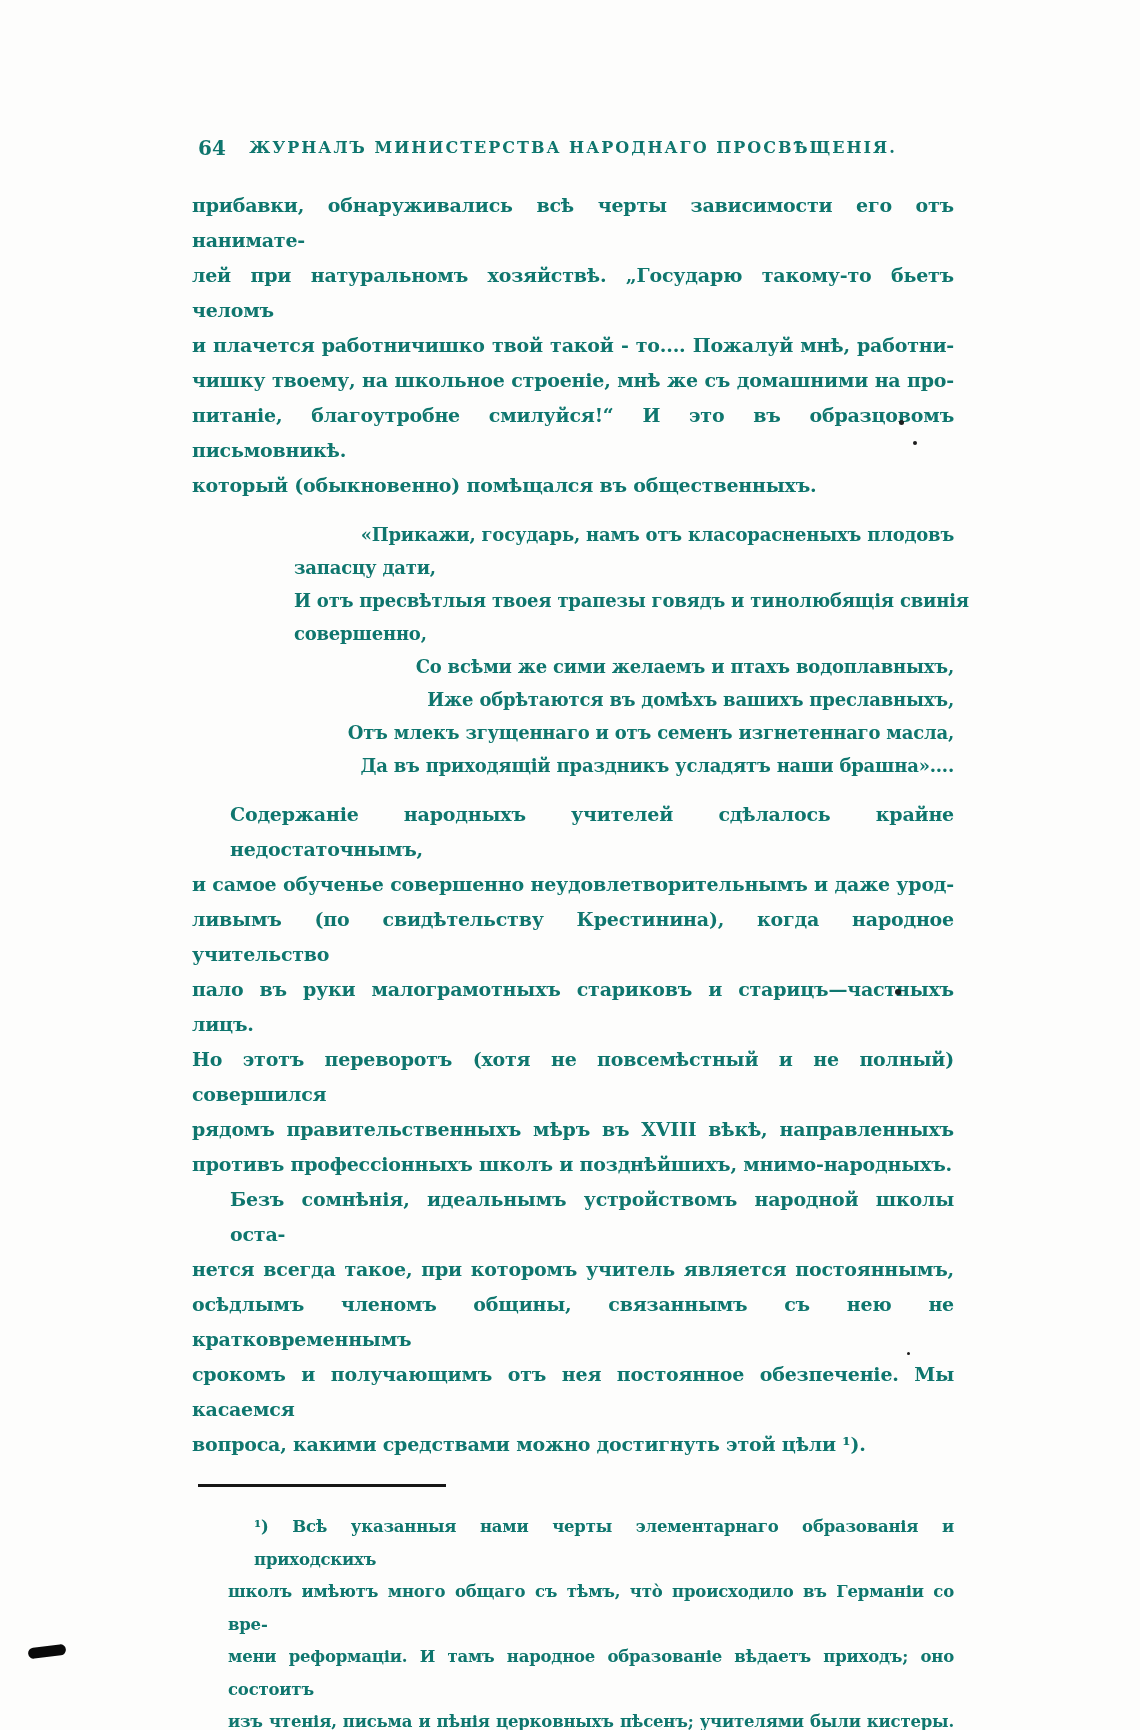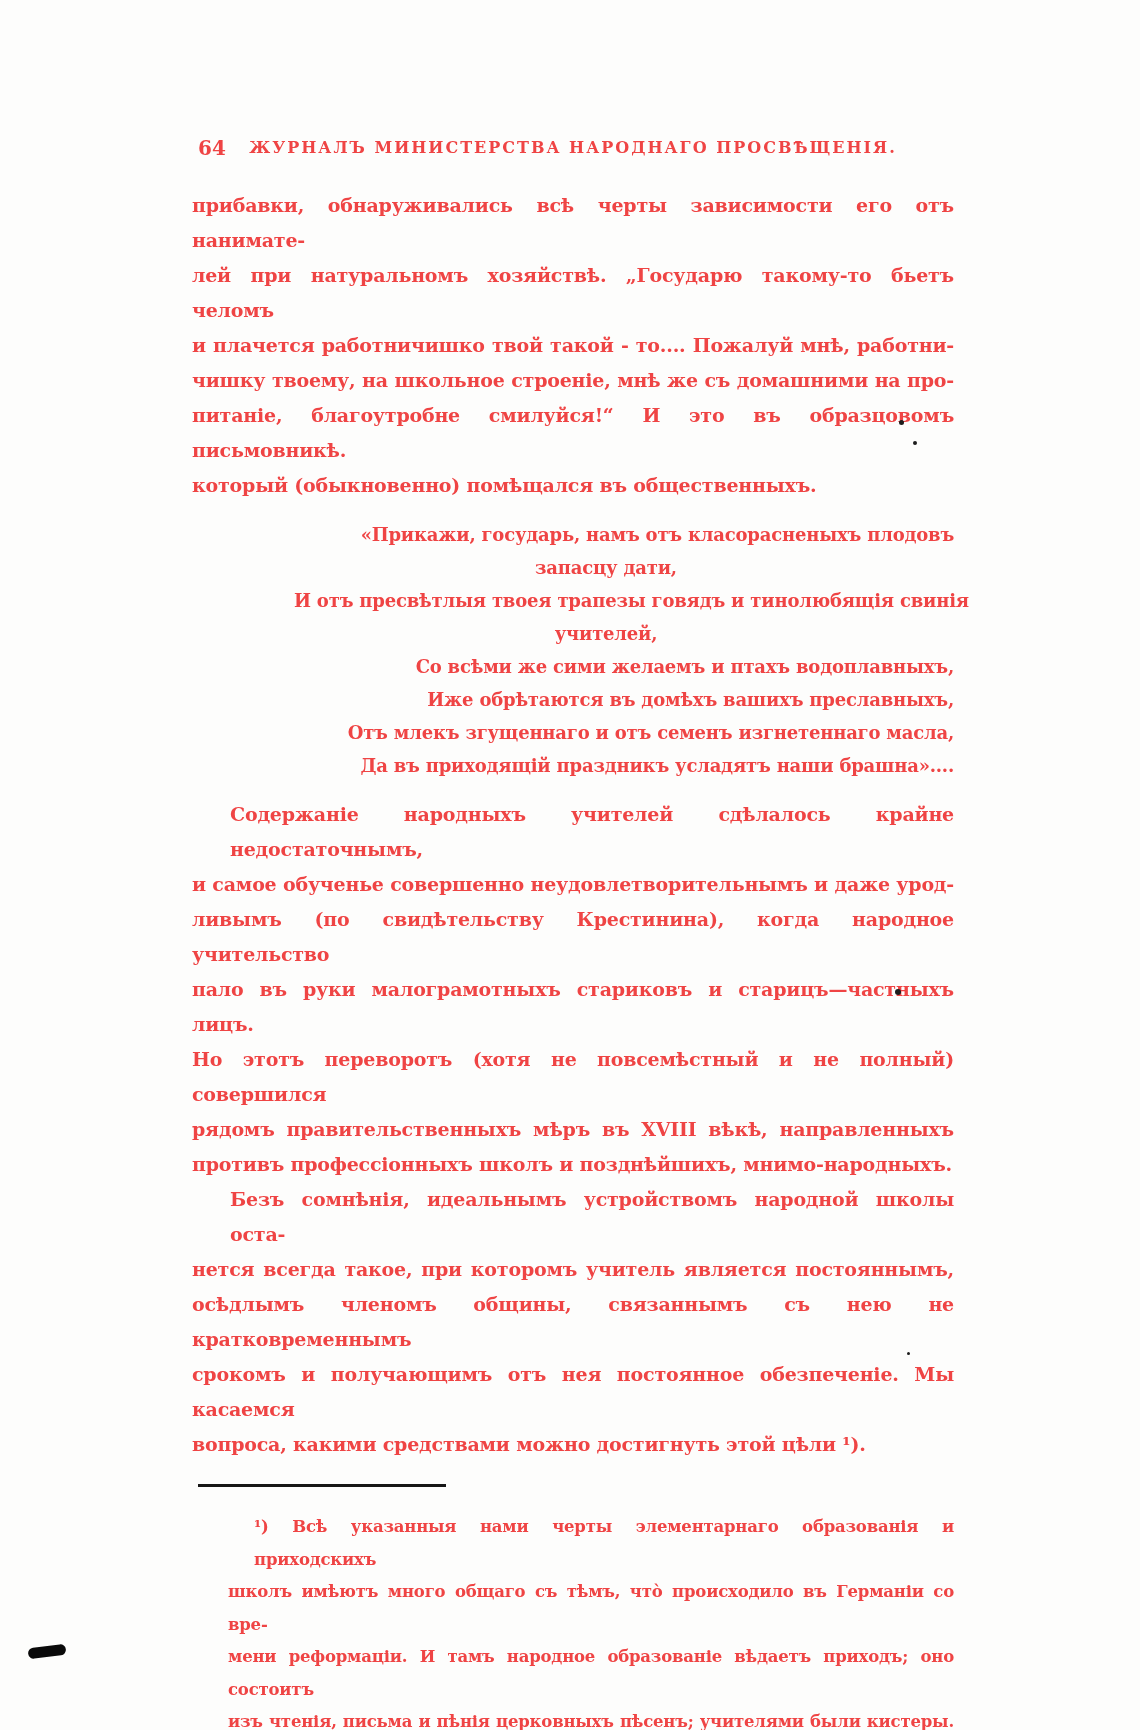--- a/index.html
+++ b/index.html
@@ -2,21 +2,21 @@
 <html><head>
 <meta charset="utf-8">
 <style>
   html, body { margin: 0; padding: 0; background: #ffffff; }
   .page {
     position: relative;
     width: 1140px;
     height: 1730px;
     background: #fdfdfc;
     font-family: "DejaVu Serif", serif;
-    color: #ef4444;
+    color: #0f766e;
     overflow: hidden;
   }
   .textblock {
     position: absolute;
     left: 192px;
     top: 134px;
     width: 762px;
   }
   .runhead { position: relative; height: 32px; margin-bottom: 22px; }
   .pagenum {
@@ -35,21 +35,21 @@
   }
   .line { text-align: justify; text-align-last: justify; }
   .line.first { padding-left: 38px; }
   .line.last { text-align: justify; text-align-last: left; }
   .poem {
     margin: 15px 0 15px 102px;
     font-size: 18px; font-weight: bold;
     line-height: 33px; letter-spacing: -0.2px;
   }
   .vline { text-align: right; white-space: nowrap; }
-  .vline.cont { text-align: center; padding-right: 36px; }
+  .vline.cont { text-align: left; padding-right: 36px; }
   .rule {
     margin: 22px 0 0 6px;
     width: 248px; height: 3px;
     background: #161616;
   }
   .footnote {
     margin-top: 24px;
     font-size: 16.5px; font-weight: bold;
     line-height: 32.5px; letter-spacing: -0.2px;
   }
@@ -83,21 +83,21 @@
       <div class="line">и плачется работничишко твой такой - то.... Пожалуй мнѣ, работни-</div>
       <div class="line">чишку твоему, на школьное строеніе, мнѣ же съ домашними на про-</div>
       <div class="line">питаніе, благоутробне смилуйся!“ И это въ образцовомъ письмовникѣ.</div>
       <div class="line last">который (обыкновенно) помѣщался въ общественныхъ.</div>
     </div>
 
     <div class="poem">
       <div class="vline">«Прикажи, государь, намъ отъ класорасненыхъ плодовъ</div>
       <div class="vline cont">запасцу дати,</div>
       <div class="vline">И отъ пресвѣтлыя твоея трапезы говядъ и тинолюбящія свинія</div>
-      <div class="vline cont">учителей,</div>
+      <div class="vline cont">совершенно,</div>
       <div class="vline">Со всѣми же сими желаемъ и птахъ водоплавныхъ,</div>
       <div class="vline">Иже обрѣтаются въ домѣхъ вашихъ преславныхъ,</div>
       <div class="vline">Отъ млекъ згущеннаго и отъ семенъ изгнетеннаго масла,</div>
       <div class="vline">Да въ приходящій праздникъ усладятъ наши брашна»....</div>
     </div>
 
     <div class="para">
       <div class="line first">Содержаніе народныхъ учителей сдѣлалось крайне недостаточнымъ,</div>
       <div class="line">и самое обученье совершенно неудовлетворительнымъ и даже урод-</div>
       <div class="line">ливымъ (по свидѣтельству Крестинина), когда народное учительство</div>

